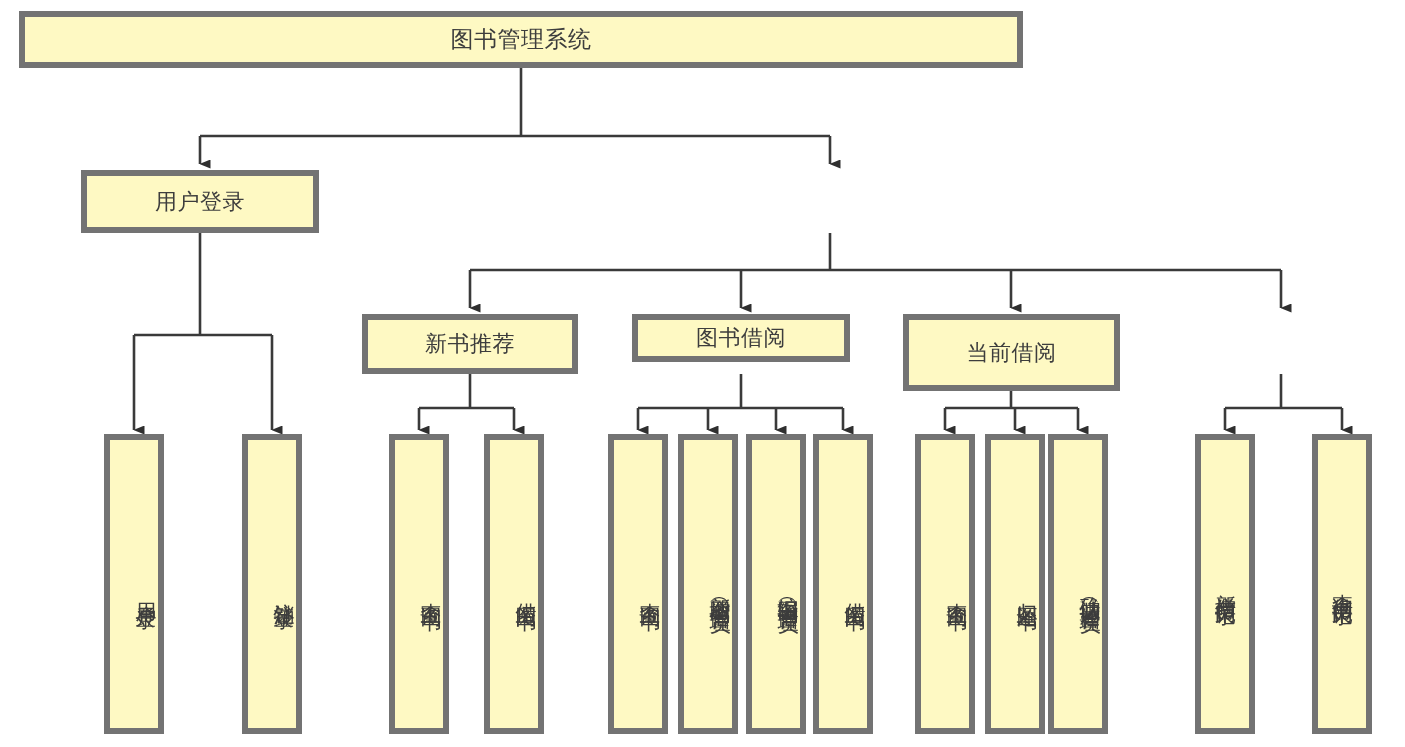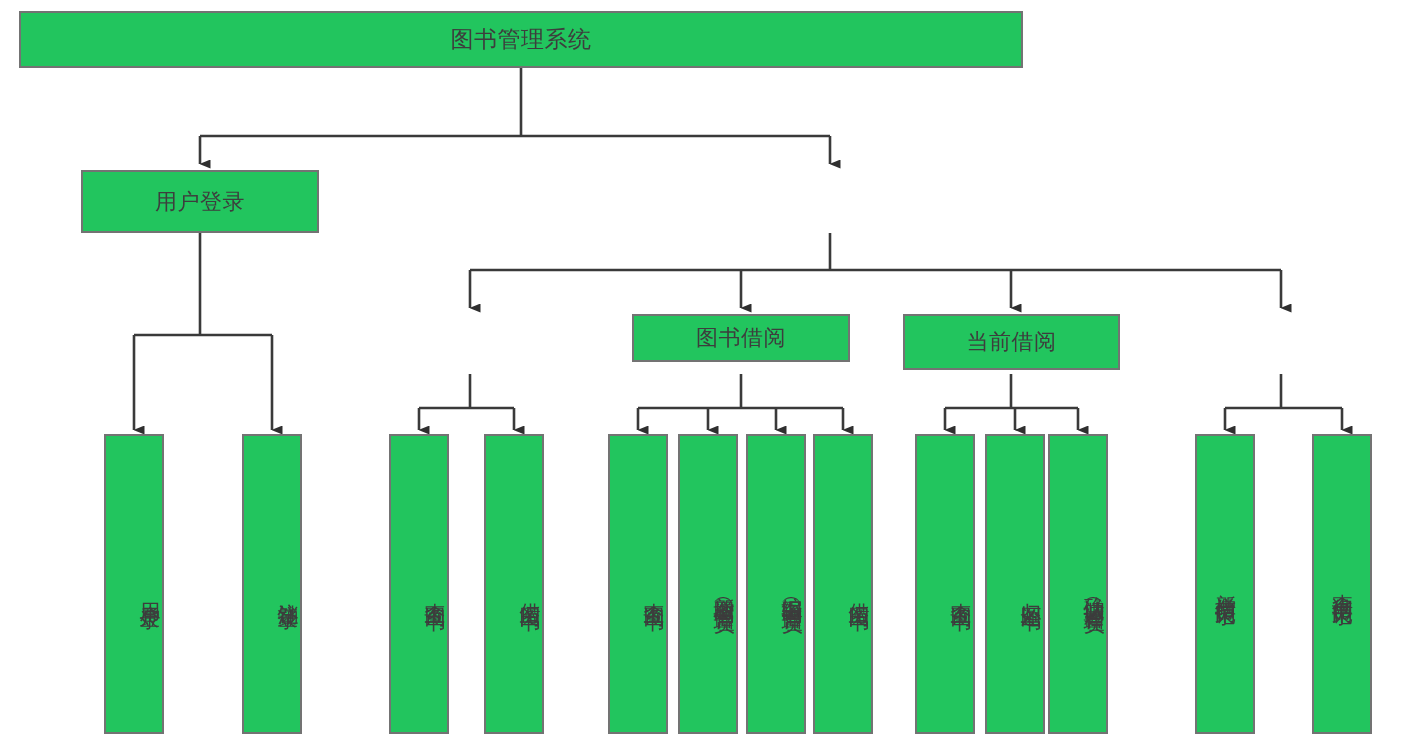--- a/index.html
+++ b/index.html
@@ -21,22 +21,22 @@
     position: absolute;
     left: 0;
     top: 0;
     width: 1405px;
     height: 747px;
     pointer-events: none;
   }
   .node {
     position: absolute;
     box-sizing: border-box;
-    border: 2px solid #737373;
-    background: #22c55e;
+    border: 6px solid #737373;
+    background: #fef9c3;
     color: #3d3d3d;
     display: flex;
     align-items: center;
     justify-content: center;
     text-align: center;
     line-height: 1.18;
     letter-spacing: 0.5px;
   }
   .node .lbl {
     display: block;
@@ -133,24 +133,27 @@
   </svg>
 
   <div class="node horiz root" style="left:19px; top:11px; width:1004px; height:57px;">
     <span class="lbl">图书管理系统</span>
   </div>
 
   <div class="node horiz" style="left:81px; top:170px; width:238px; height:63px;">
     <span class="lbl">用户登录</span>
   </div>
 
+  <div class="node horiz" style="left:362px; top:314px; width:216px; height:60px;">
+    <span class="lbl">新书推荐</span>
+  </div>
   <div class="node horiz" style="left:632px; top:314px; width:218px; height:48px;align-items:center;">
     <span class="lbl">图书借阅</span>
   </div>
-  <div class="node horiz" style="left:903px; top:314px; width:217px; height:56px;text-align:right;">
+  <div class="node horiz" style="left:903px; top:314px; width:217px; height:77px;text-align:right;">
     <span class="lbl">当前借阅</span>
   </div>
 
   <div class="node leaf" style="left:104px; top:434px; width:60px; height:300px;">
     <span class="lbl">用户登录</span>
   </div>
   <div class="node leaf" style="left:242px; top:434px; width:60px; height:300px;">
     <span class="lbl">注销登录</span>
   </div>
 

